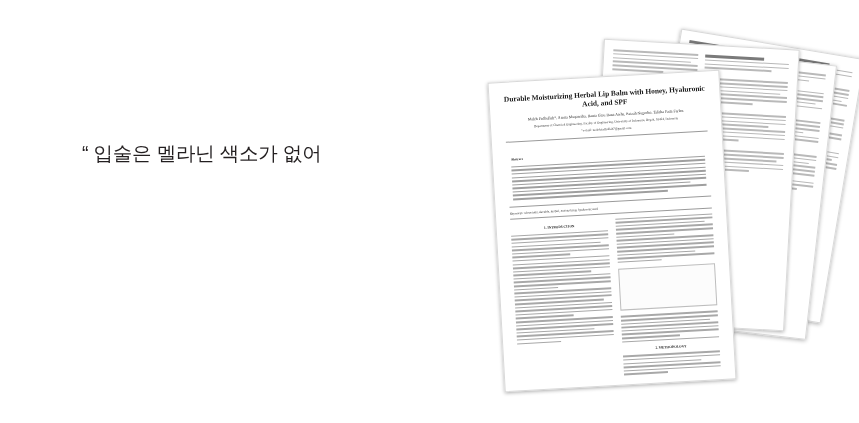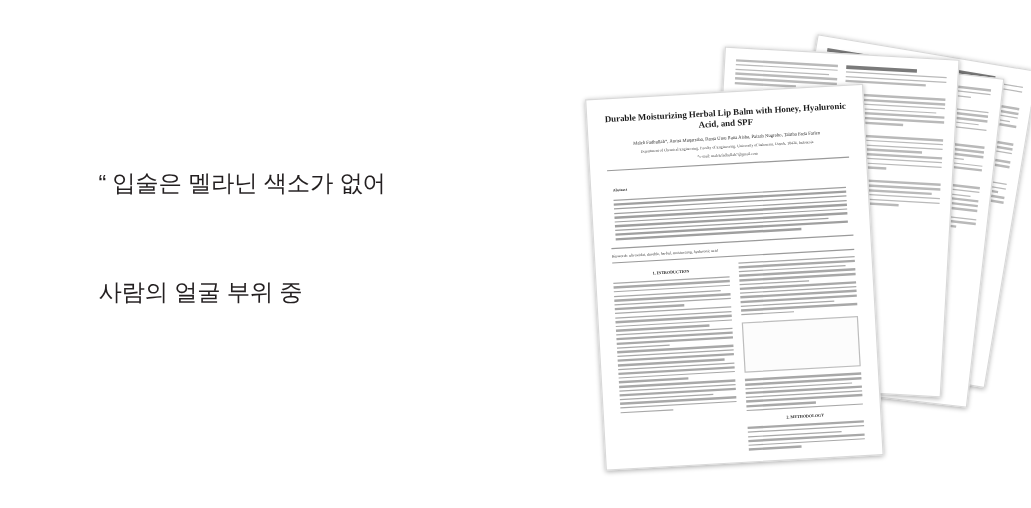--- a/index.html
+++ b/index.html
@@ -210,21 +210,20 @@
 </style>
 </head>
 <body>
 
 <div class="stage">
 
   <div class="left-panel">
 
     <div class="quote-block">
       <span class="quote-line">“ 입술은 멜라닌 색소가 없어</span>
-      <span class="quote-line">사람의 얼굴 부위 중</span>
     </div>
 
   </div>
 
   <div class="papers">
 
     <div class="page back3">
       <div class="cols">
         <div class="col">
           <div class="ln head"></div>

